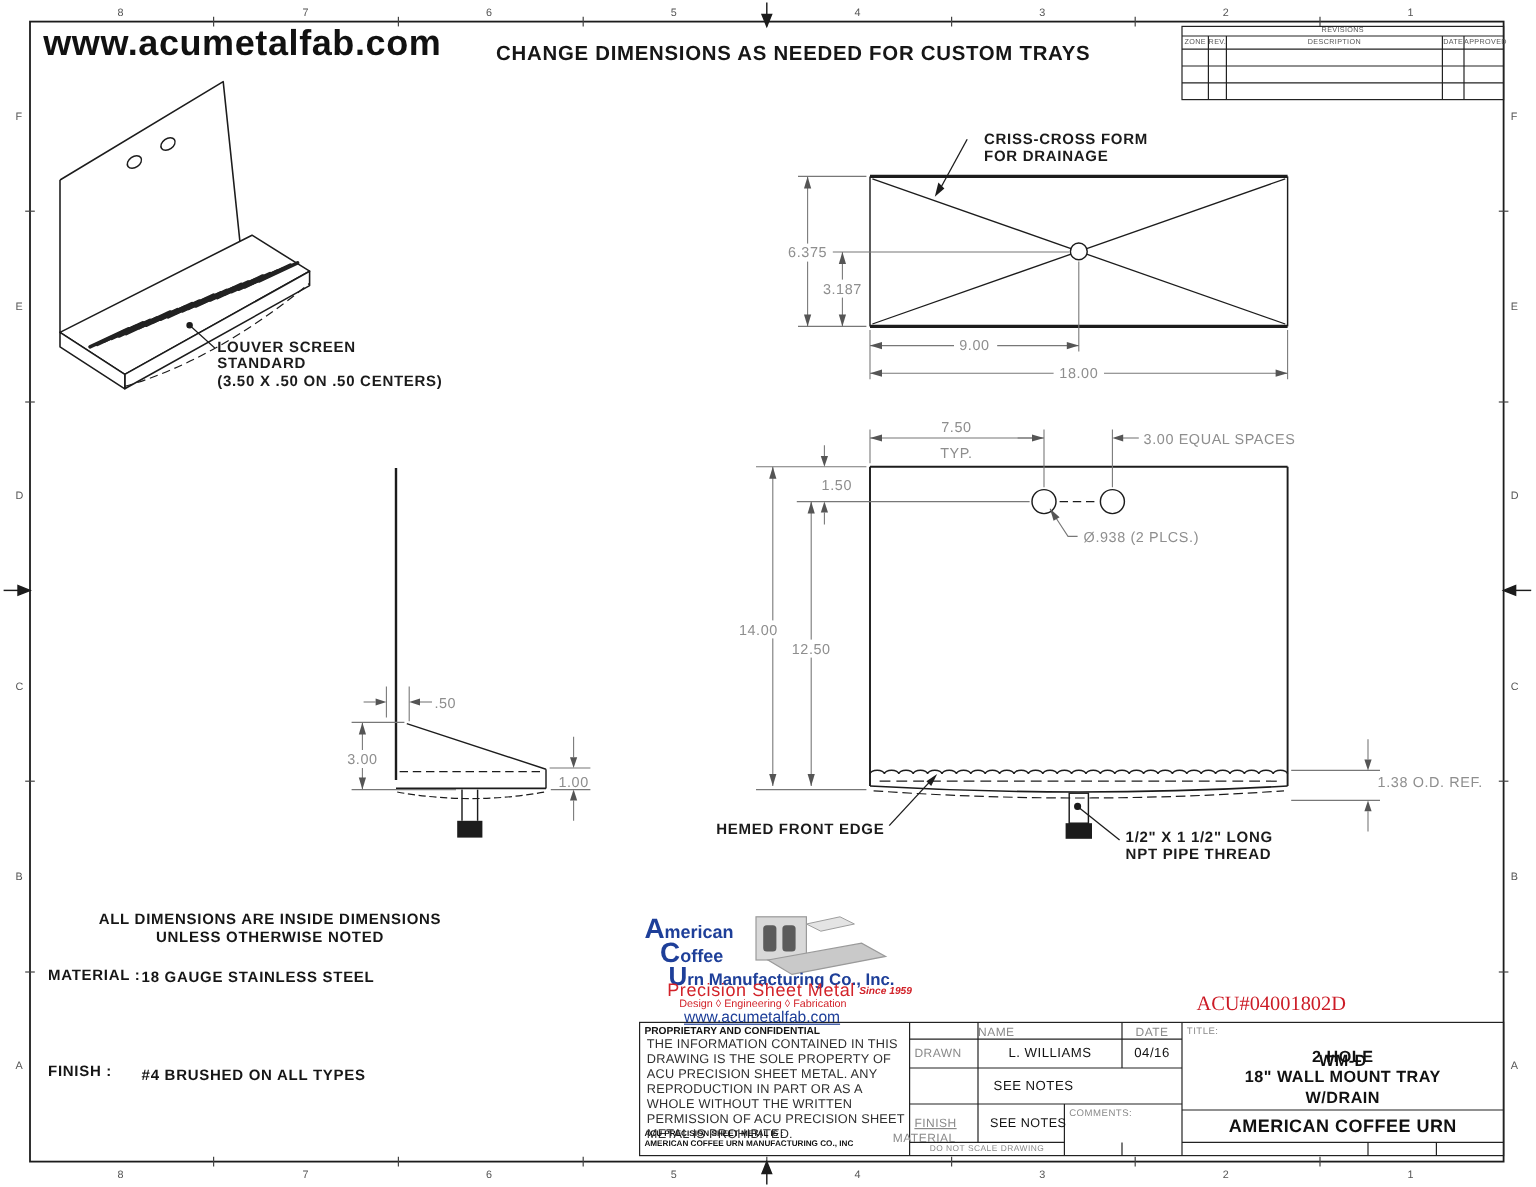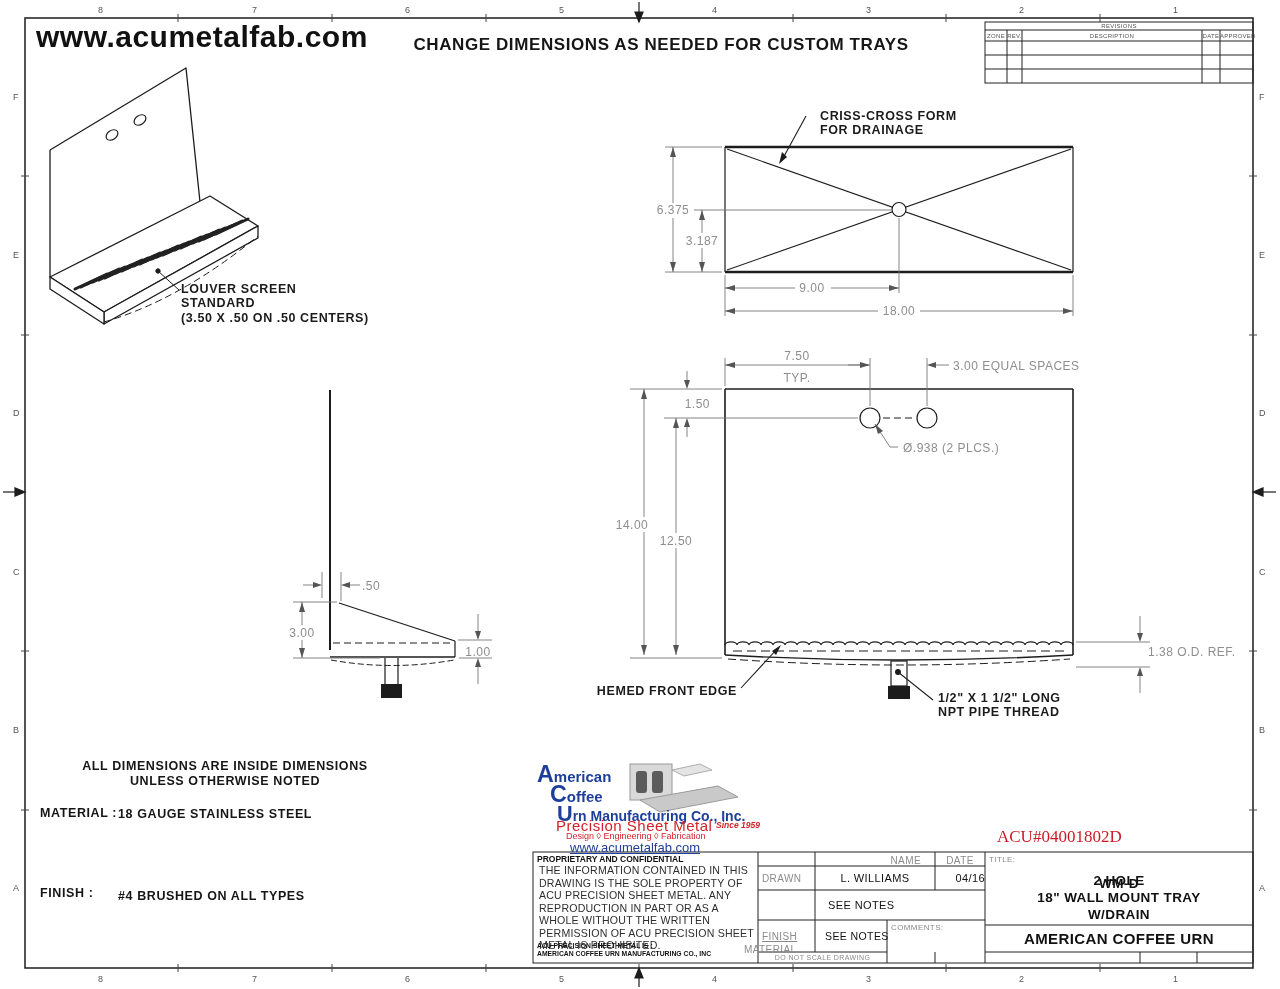--- a/index.html
+++ b/index.html
@@ -369,25 +369,25 @@
   <div class="abs red" style="left:716px;top:820px;font-size:8.5px;font-style:italic;font-weight:bold;">Since 1959</div>
   <div class="abs red" style="left:556px;top:817px;font-size:15px;font-weight:normal;letter-spacing:0.5px;">Precision Sheet Metal</div>
   <div class="abs red" style="left:566px;top:831px;font-size:9px;">Design ◊ Engineering ◊ Fabrication</div>
   <div class="abs" style="left:570px;top:840px;font-size:13px;color:#1e3f99;text-decoration:underline;">www.acumetalfab.com</div>
 
   <div class="abs prop-title" style="left:537px;top:854px;">PROPRIETARY AND CONFIDENTIAL</div>
   <div class="abs prop-text" style="left:539px;top:864px;width:216px;">THE INFORMATION CONTAINED IN THIS DRAWING IS THE SOLE PROPERTY OF ACU PRECISION SHEET METAL.  ANY REPRODUCTION IN PART OR AS A WHOLE WITHOUT THE WRITTEN PERMISSION OF ACU PRECISION SHEET METAL IS PROHIBITED.</div>
   <div class="abs prop-foot" style="left:537px;top:942px;">ACU PRECISION SHEET METAL IS :</div>
   <div class="abs prop-foot" style="left:537px;top:950px;">AMERICAN COFFEE URN MANUFACTURING CO., INC</div>
 
-  <div class="tb-gray" style="left:815px;top:855px;width:106px;text-align:right;">NAME</div>
+  <div class="tb-gray" style="left:815px;top:855px;width:106px;text-align:left;">NAME</div>
   <div class="tb-gray" style="left:935px;top:855px;width:50px;text-align:center;">DATE</div>
   <div class="tb-gray" style="left:762px;top:873px;">DRAWN</div>
   <div class="tb-bold" style="left:815px;top:872px;width:120px;text-align:center;">L. WILLIAMS</div>
-  <div class="tb-bold" style="left:935px;top:872px;width:50px;text-align:right;">04/16</div>
+  <div class="tb-bold" style="left:935px;top:872px;width:50px;text-align:center;">04/16</div>
   <div class="tb-gray" style="left:744px;top:900px;margin-top:44px;">MATERIAL</div>
   <div class="tb-bold" style="left:828px;top:899px;">SEE NOTES</div>
   <div class="tb-gray" style="left:762px;top:931px;text-decoration:underline;">FINISH</div>
   <div class="tb-bold" style="left:825px;top:930px;font-size:10.5px;">SEE NOTES</div>
   <div class="tb-gray" style="left:891px;top:923px;font-size:8px;">COMMENTS:</div>
   <div class="tb-gray" style="left:758px;top:954px;width:129px;text-align:center;font-size:7px;">DO NOT SCALE DRAWING</div>
 
   <div class="abs" style="left:997px;top:827px;font-family:'Liberation Serif',serif;font-size:17px;color:#cc1b26;">ACU#04001802D</div>
   <div class="tb-gray" style="left:989px;top:855px;font-size:8px;">TITLE:</div>
   <div class="title-line" style="top:856px;margin-top:20px;">WM-D</div>

